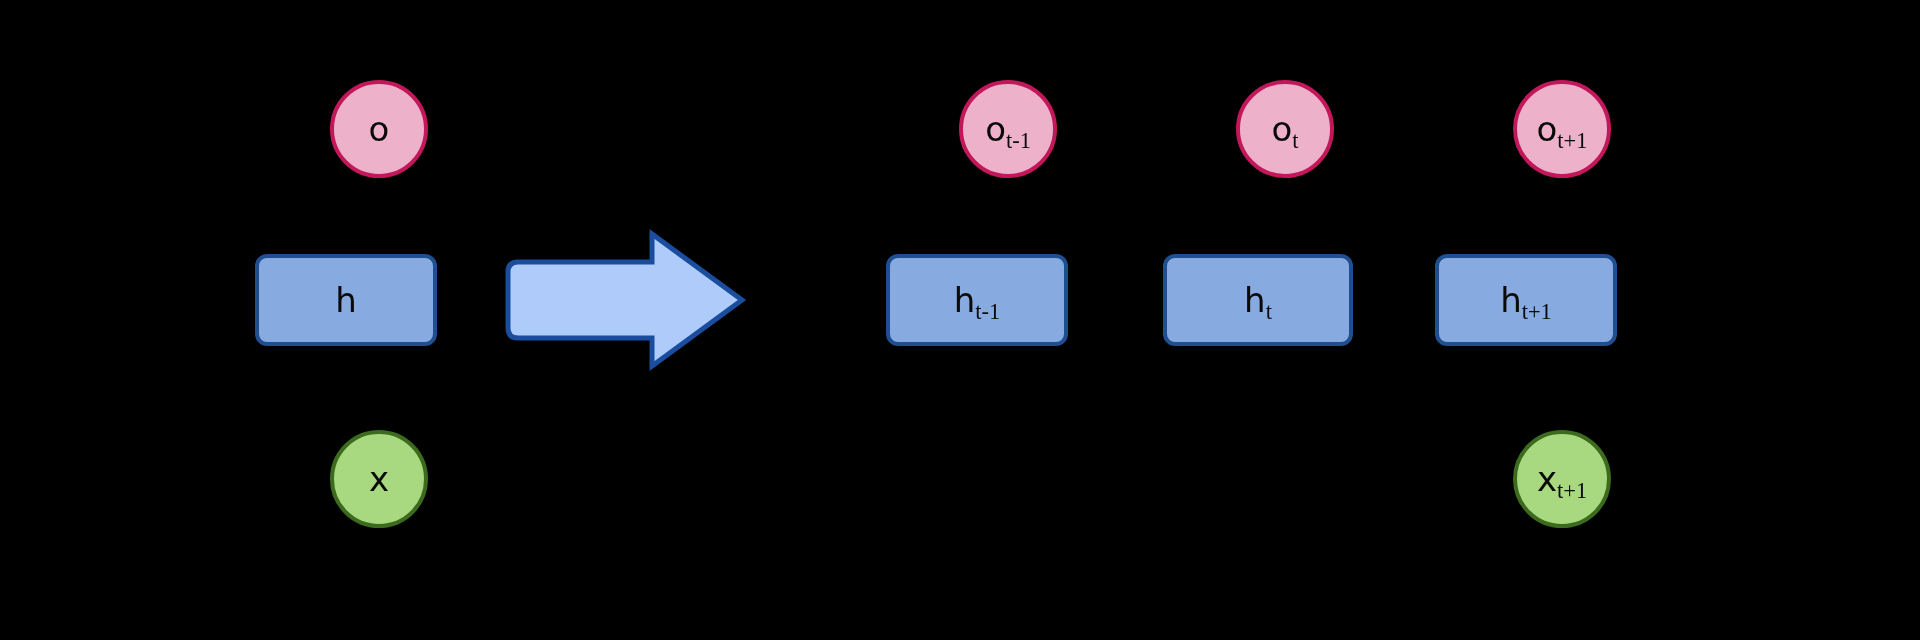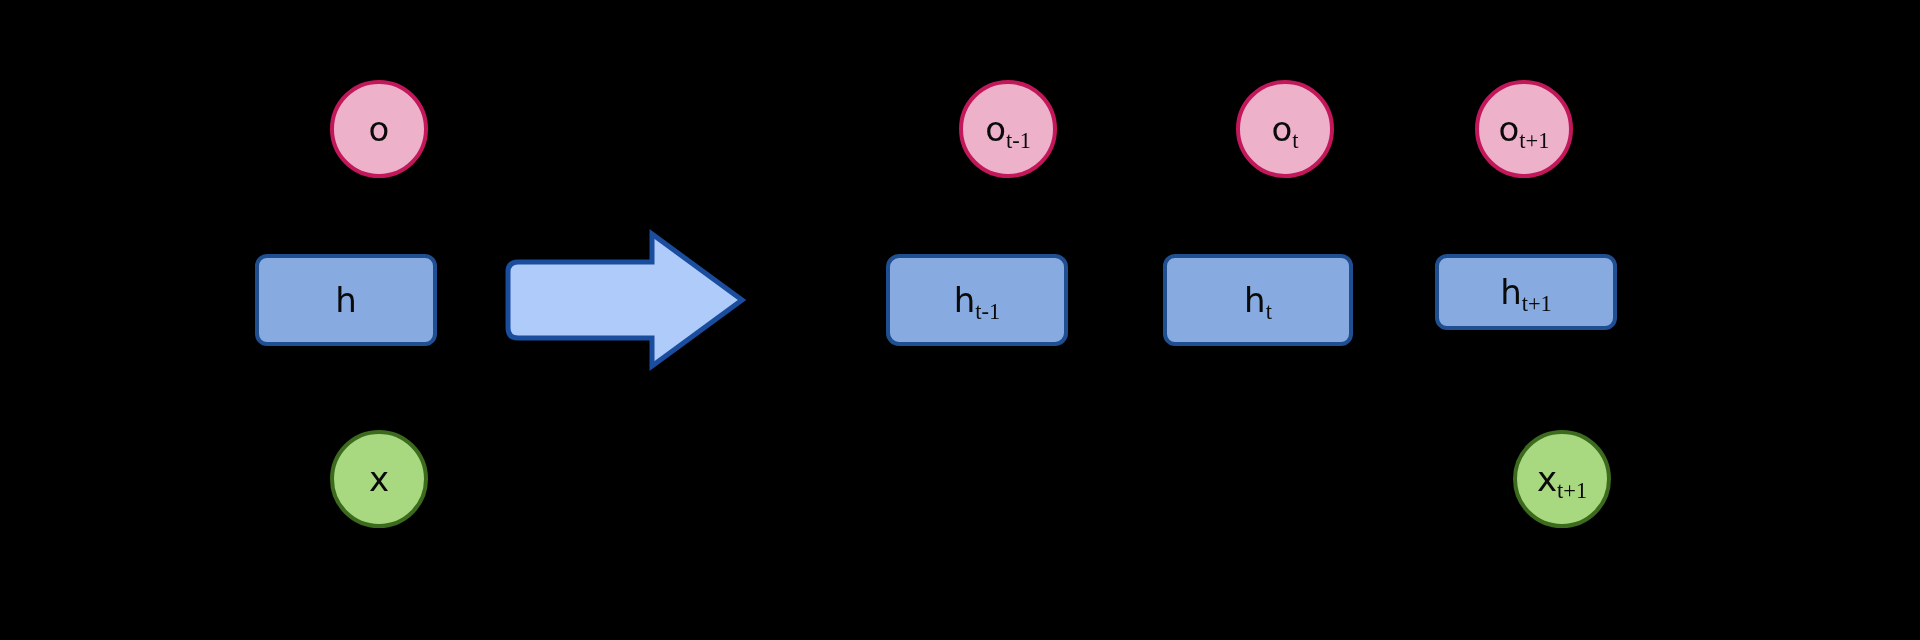--- a/index.html
+++ b/index.html
@@ -77,31 +77,31 @@
   
   
   #node-o-folded   { left: 330px; top:  80px; width: 98px;  height: 98px; }
   #node-h-folded   { left: 255px; top: 254px; width: 182px; height: 92px; }
   #node-x-folded   { left: 330px; top: 430px; width: 98px;  height: 98px; }
 
   #transition-arrow { left: 500px; top: 228px; width: 248px; height: 144px; }
 
   
   #node-o-tm1 { left: 959px;  top:  80px; width: 98px;  height: 98px; }
-  #node-h-tm1 { left: 886px;  top: 254px; width: 182px; height: 92px; border-radius: 13px; }
+  #node-h-tm1 { left: 886px;  top: 254px; width: 182px; height: 92px; }
   #node-x-tm1 { left: 959px;  top: 430px; width: 98px;  height: 98px; }
 
   
   #node-o-t   { left: 1236px; top:  80px; width: 98px;  height: 98px; justify-content: center; }
   #node-h-t   { left: 1163px; top: 254px; width: 190px; height: 92px; }
   #node-x-t   { left: 1236px; top: 430px; width: 98px;  height: 98px; }
 
   
-  #node-o-tp1 { left: 1475px; top:  80px; width: 98px;  height: 98px; }
-  #node-h-tp1 { left: 1435px; top: 254px; width: 182px; height: 76px; }
+  #node-o-tp1 { left: 1513px; top:  80px; width: 98px;  height: 98px; }
+  #node-h-tp1 { left: 1435px; top: 254px; width: 182px; height: 92px; }
   #node-x-tp1 { left: 1513px; top: 430px; width: 98px;  height: 98px; }
 </style>
 </head>
 <body>
 
 <div id="diagram-root">
 
   <div class="node circle-node circle-output" id="node-o-folded">
     <span class="node-label">
       <span>o</span><span class="sub"></span>

